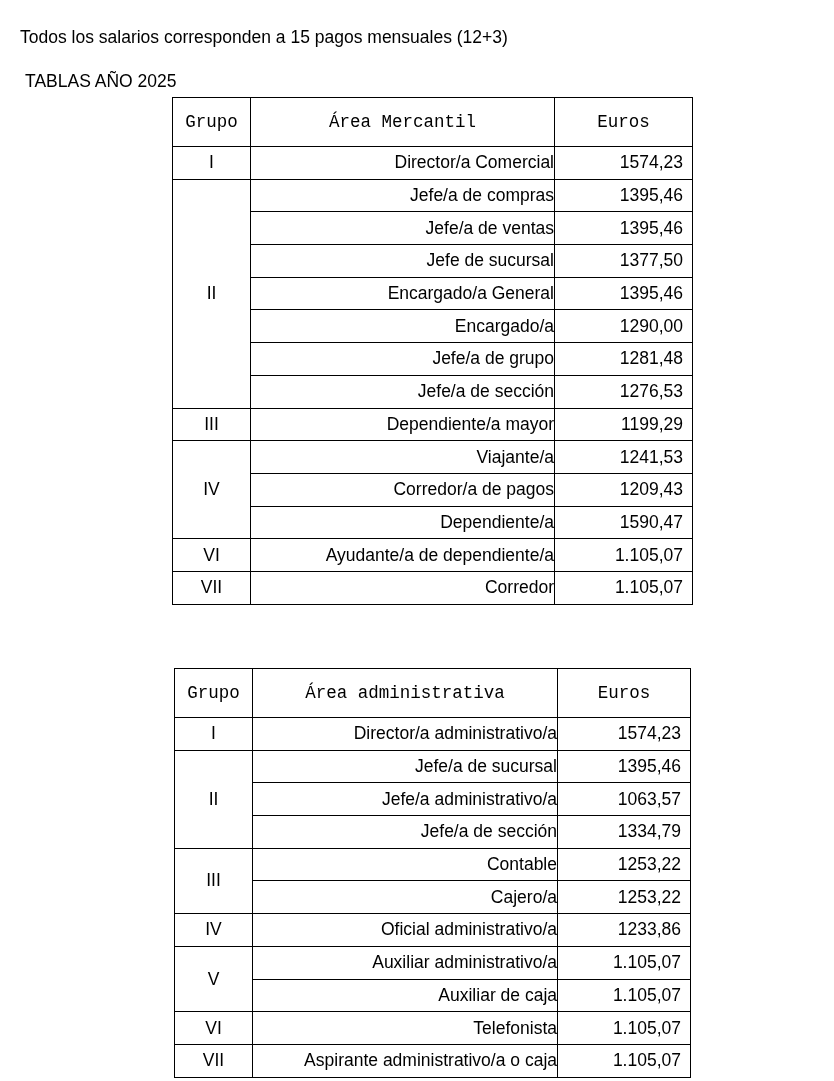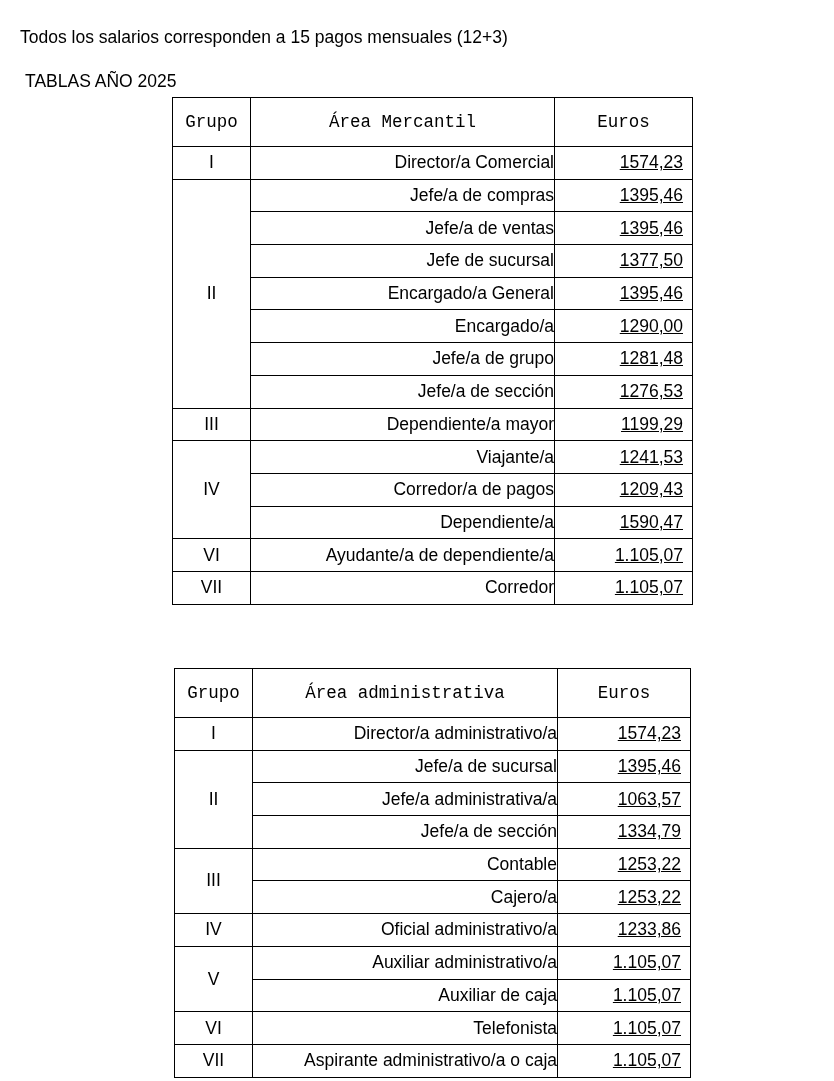--- a/index.html
+++ b/index.html
@@ -49,21 +49,21 @@
     table.sal th {
       height: 48px;
       text-align: center;
       font-family: Liberation Mono, monospace;
     }
     table.sal td {
       height: 31.7px;
     }
     .c-grp { text-align: center; }
     .c-job { text-align: right; padding-left: 10px !important; }
-    .c-eur { text-align: right; padding-right: 9px !important; text-decoration: underline; }
+    .c-eur { text-align: right; padding-right: 9px !important; }
 
     #t1 { left: 172px; top: 97px; width: 520px; }
     #t2 { left: 174px; top: 668px; width: 516px; }
   </style>
 </head>
 <body>
 
 <p class="intro">Todos los salarios corresponden a 15 pagos mensuales (12+3)</p>
 <p class="year">TABLAS AÑO 2025</p>
 
@@ -164,21 +164,21 @@
         <td class="c-grp" rowspan="1">I</td>
         <td class="c-job">Director/a administrativo/a</td>
         <td class="c-eur">1574,23</td>
       </tr>
       <tr>
         <td class="c-grp" rowspan="3">II</td>
         <td class="c-job">Jefe/a de sucursal</td>
         <td class="c-eur">1395,46</td>
       </tr>
       <tr>
-        <td class="c-job">Jefe/a administrativa/a</td>
+        <td class="c-job">Jefe/a administrativo/a</td>
         <td class="c-eur">1063,57</td>
       </tr>
       <tr>
         <td class="c-job">Jefe/a de sección</td>
         <td class="c-eur">1334,79</td>
       </tr>
       <tr>
         <td class="c-grp" rowspan="2">III</td>
         <td class="c-job">Contable</td>
         <td class="c-eur">1253,22</td>

